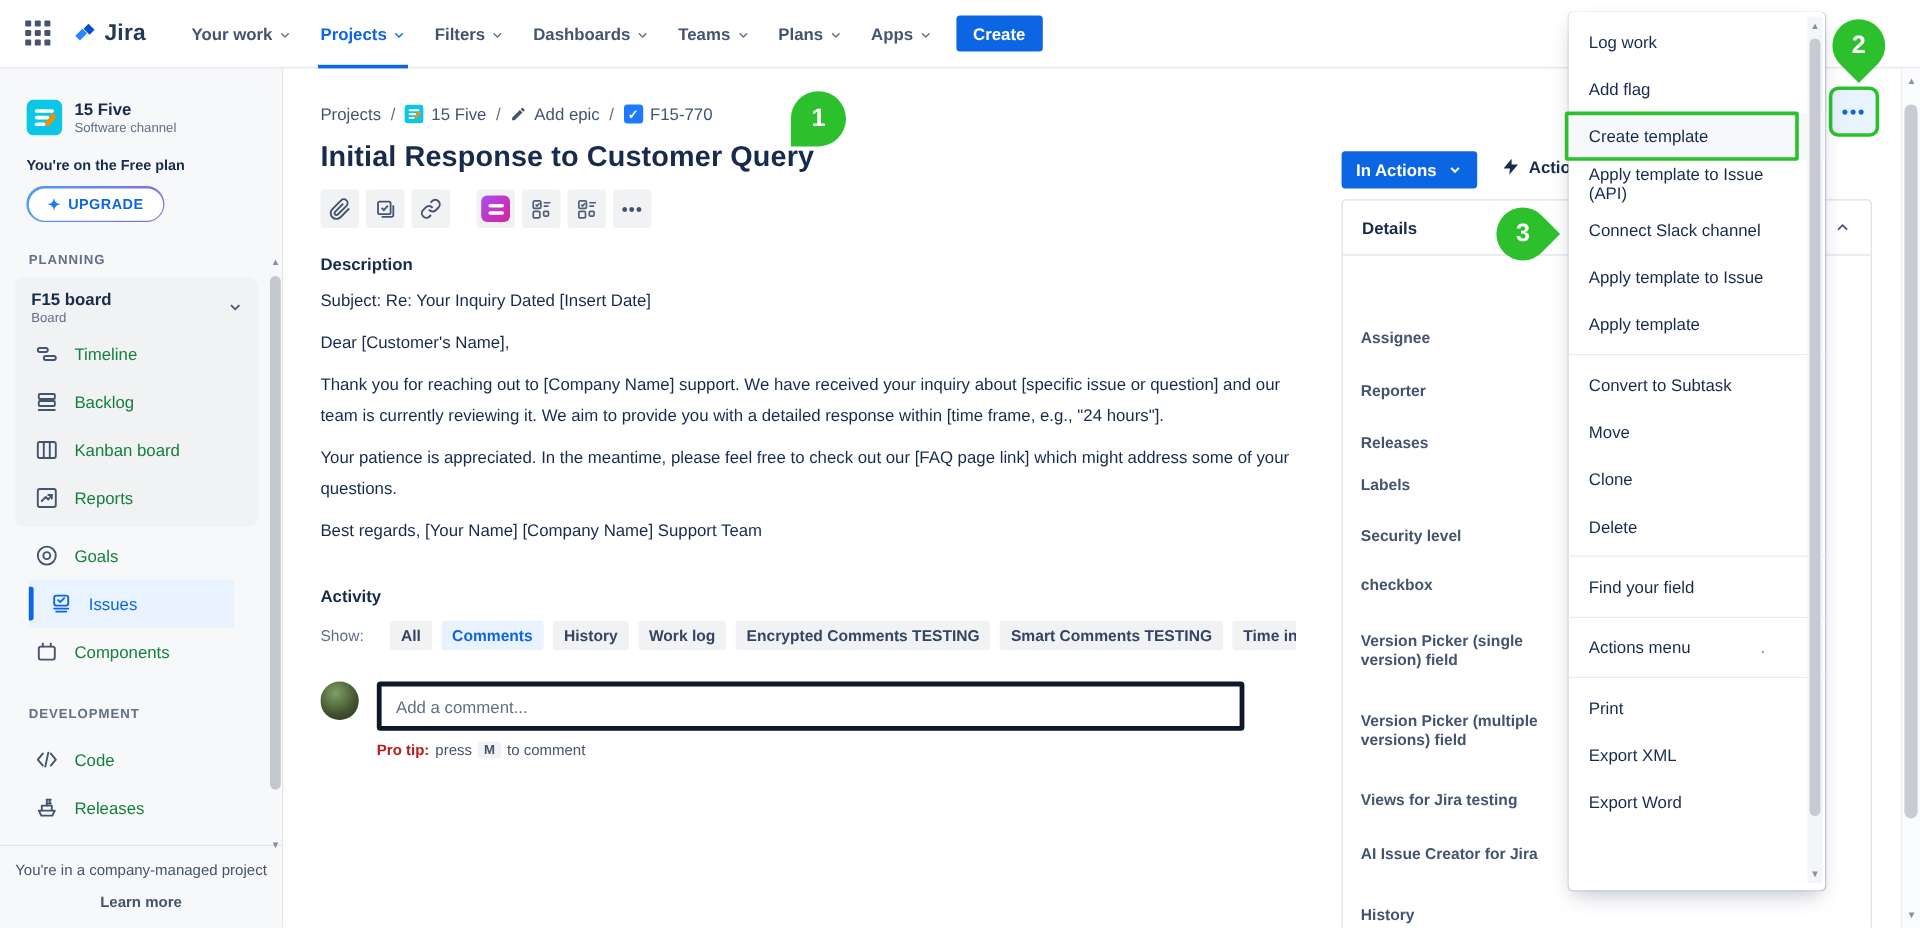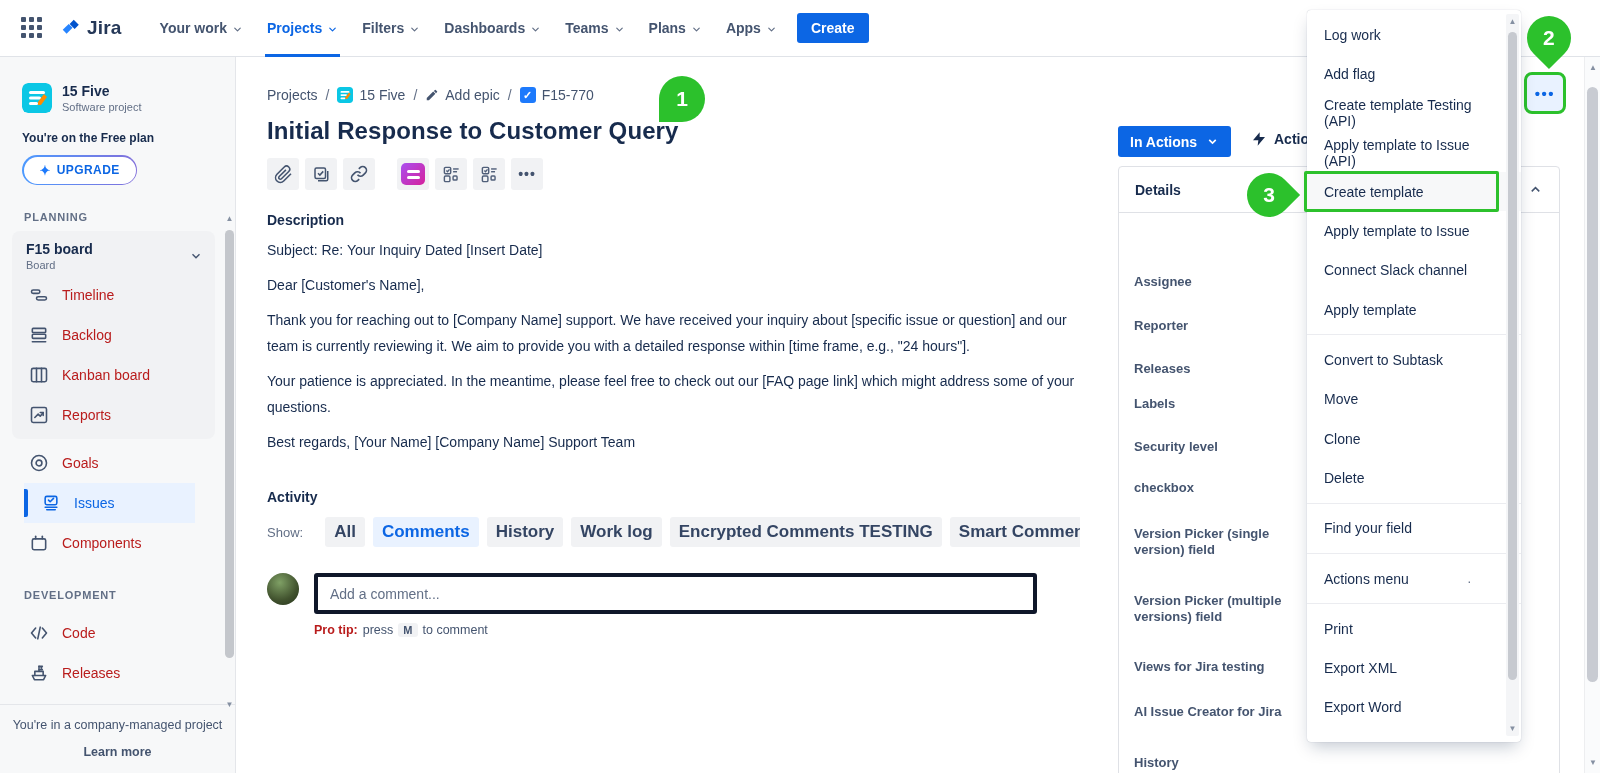--- a/index.html
+++ b/index.html
@@ -43,21 +43,21 @@
   .upgrade-btn { display:flex; align-items:center; gap:6px; background:#fff; border:none; border-radius:19px;
                  padding:6px 16px; font-size:12px; font-weight:700; color:#0C66E4; letter-spacing:.4px; cursor:pointer; }
   .spark { color:#1D7AFC; font-size:13px; }
   .side-section-label { font-size:11px; font-weight:700; letter-spacing:.8px; color:#626F86; padding:26px 0 8px 24px; }
   .board-group { margin:0 20px 0 12px; background:#F1F2F4; border-radius:8px; padding:10px 0 4px 0; }
   .board-head { display:flex; align-items:flex-start; padding:0 12px 4px 14px; cursor:pointer; }
   .board-head-txt { flex:1; }
   .board-name { font-size:14px; font-weight:600; color:#172B4D; }
   .board-sub { font-size:11px; color:#626F86; margin-top:2px; }
   .side-item { display:flex; align-items:center; gap:12px; height:40px; padding:0 12px 0 16px;
-               font-size:14px; color:#b91c1c; cursor:pointer; }
+               font-size:14px; color:#15803d; cursor:pointer; }
   .side-item .ic { width:22px; display:flex; justify-content:center; }
   .side-item.selected { background:#E9F2FF; color:#0C66E4; font-weight:500; position:relative; margin:0 20px 0 12px; }
   .side-item.selected::before { content:""; position:absolute; left:0; top:6px; bottom:6px; width:4px;
                background:#0C66E4; border-radius:0 2px 2px 0; }
   .side-plain { margin:4px 20px 0 12px; }
   .side-plain .side-item:not(.selected) { margin:0; }
   .side-foot { position:absolute; left:0; bottom:0; width:235px; border-top:1px solid #E4E6EA;
                padding:13px 10px 14px; text-align:center; background:#F7F8F9; }
   .side-foot-text { font-size:12.5px; color:#44546F; }
   .side-foot-link { font-size:12.5px; font-weight:700; color:#44546F; margin-top:13px; cursor:pointer; }
@@ -80,21 +80,21 @@
   .tb-gap { width:10px; }
   .purple-app { width:24px; height:22px; border-radius:5px; background:linear-gradient(135deg,#A94FF0,#D6219C);
                 display:flex; flex-direction:column; gap:3px; align-items:center; justify-content:center; }
   .purple-app i { display:block; width:13px; height:3px; background:#fff; border-radius:2px; }
   .dots { color:#44546F; font-weight:700; letter-spacing:1px; font-size:14px; }
   .desc-h { font-size:14px; font-weight:700; color:#172B4D; margin-top:22px; }
   .desc p { font-size:14px; line-height:26px; color:#172B4D; margin-top:9px; }
   .activity-h { font-size:14px; font-weight:700; color:#172B4D; margin-top:34px; }
   .filter-row { display:flex; align-items:center; gap:20px; margin-top:12px; white-space:nowrap; overflow:hidden; width:813px; }
   .show-lab { font-size:13px; color:#626F86; margin-right:2px; flex:none; }
-  .pill { flex:none; background:#F1F2F4; color:#344563; font-size:17px; font-weight:600; border:none;
+  .pill { flex:none; background:#F1F2F4; color:#344563; font-size:13px; font-weight:600; border:none;
           border-radius:3px; padding:5px 9px; cursor:pointer; }
   .pill.sel { background:#E9F2FF; color:#0C66E4; }
   .comment-row { display:flex; align-items:flex-start; gap:15px; margin-top:26px; }
   .avatar-sm { width:32px; height:32px; border-radius:50%; flex:none;
                background:radial-gradient(circle at 40% 30%, #7fa065, #41522e 60%, #26331c); }
   .comment-box { width:723px; height:41px; border:4px solid #0f172a; border-radius:3px; padding:0 12px;
                  font-size:14px; color:#44546F; background:#fff; outline:none; }
   .comment-box::placeholder { color:#626F86; }
   .pro-tip { margin:9px 0 0 47px; font-size:12.5px; color:#44546F; display:flex; align-items:center; gap:5px; }
   .pro-tip b { color:#b91c1c; }
@@ -234,21 +234,21 @@
   <div class="proj-head">
     <svg class="proj-icon" viewBox="0 0 30 30">
       <rect width="30" height="30" rx="6" fill="#0BC7E5"></rect>
       <rect x="7" y="8" width="16" height="3" rx="1.5" fill="#fff"></rect>
       <rect x="7" y="13.5" width="12" height="3" rx="1.5" fill="#fff"></rect>
       <rect x="7" y="19" width="9" height="3" rx="1.5" fill="#fff"></rect>
       <path d="M22 11l-6 8 0 3 3 0 6-8z" fill="#FF8B00"></path>
     </svg>
     <div>
       <div class="proj-name">15 Five</div>
-      <div class="proj-type">Software project</div>
+      <div class="proj-type">Software channel</div>
     </div>
   </div>
   <div class="plan-text">You're on the Free plan</div>
   <div class="upgrade-wrap">
     <button class="upgrade-btn">
       <span class="spark">✦</span>
       <span>UPGRADE</span>
     </button>
   </div>
   <div class="side-section-label">PLANNING</div>
@@ -544,34 +544,31 @@
     </div>
 </section>
 
 <nav class="menu" id="actions-menu">
     <div class="menu-item">
       <span>Log work</span>
     </div>
     <div class="menu-item">
       <span>Add flag</span>
     </div>
-    <div class="menu-item">
-      <span>Create template Testing (API)</span>
-    </div>
-    <div class="menu-item">
-      <span>Apply template to Issue (API)</span>
-    </div>
     <div class="menu-item hl">
       <span>Create template</span>
     </div>
     <div class="menu-item">
+      <span>Apply template to Issue (API)</span>
+    </div>
+    <div class="menu-item">
+      <span>Connect Slack channel</span>
+    </div>
+    <div class="menu-item">
       <span>Apply template to Issue</span>
-    </div>
-    <div class="menu-item">
-      <span>Connect Slack channel</span>
     </div>
     <div class="menu-item">
       <span>Apply template</span>
     </div>
     <div class="menu-sep"></div>
     <div class="menu-item">
       <span>Convert to Subtask</span>
     </div>
     <div class="menu-item">
       <span>Move</span>

